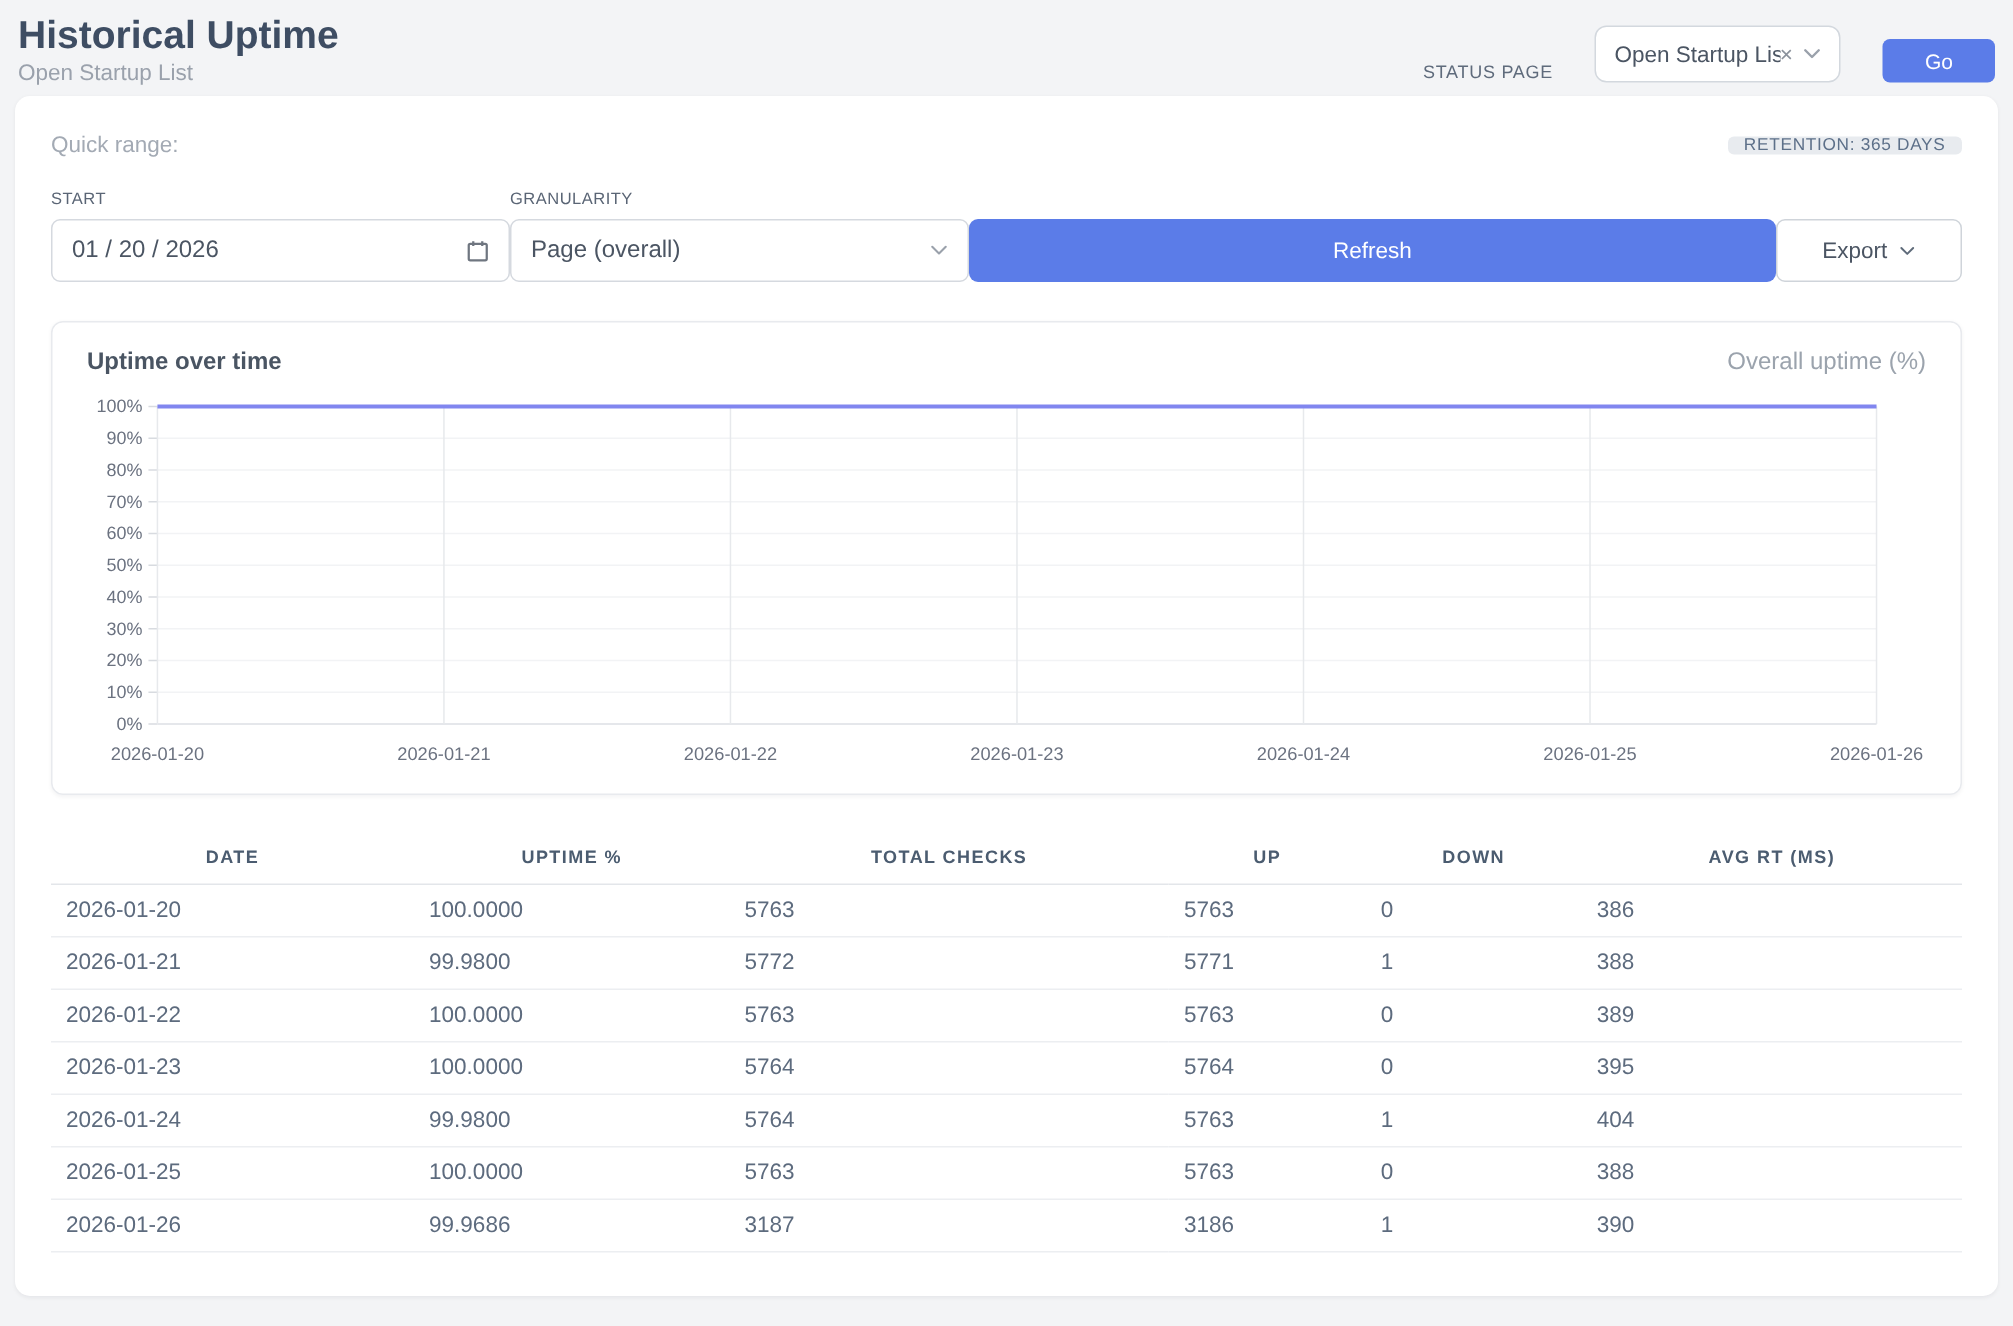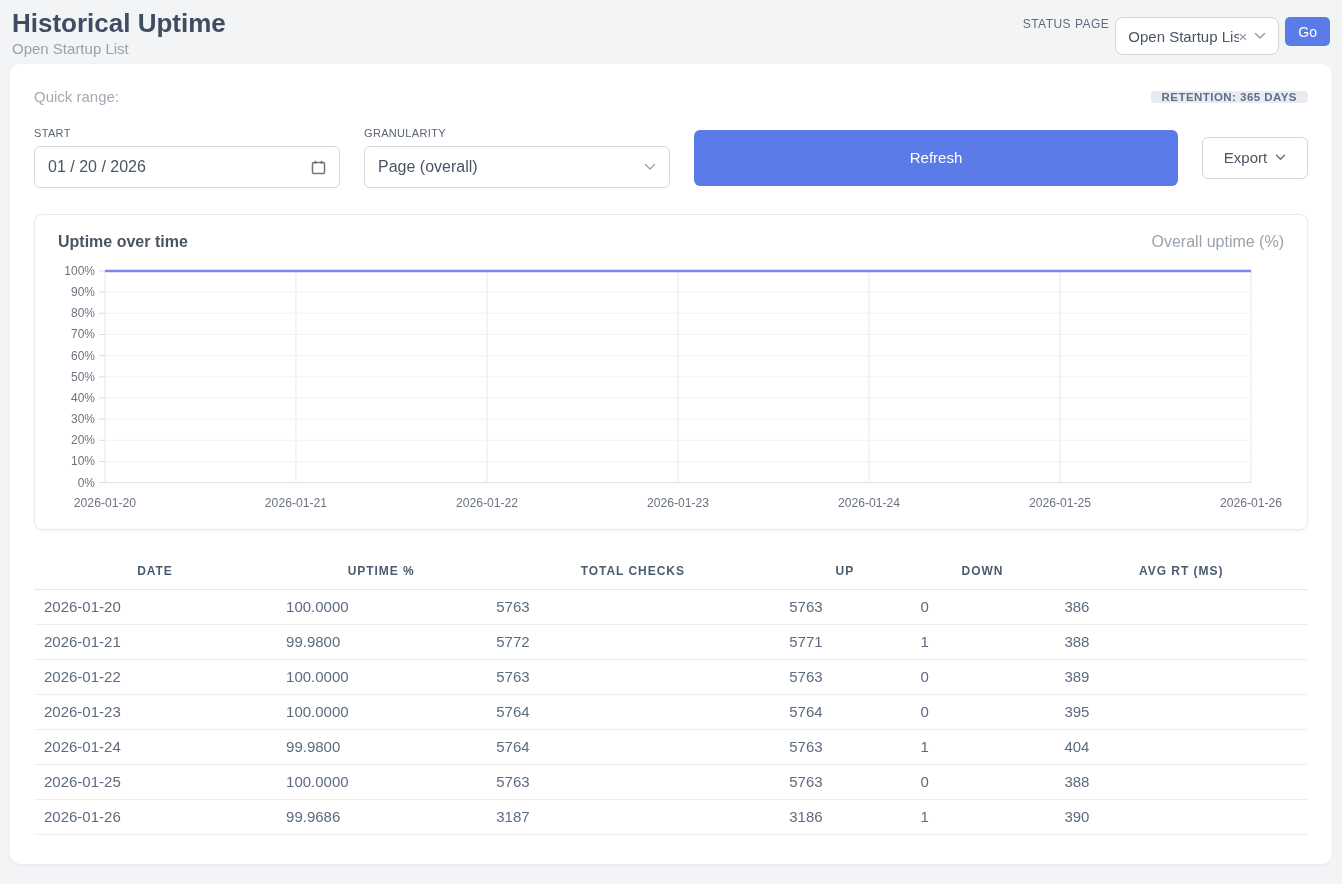--- a/index.html
+++ b/index.html
@@ -8,45 +8,45 @@
     width:1342px; height:884px; overflow:hidden;
     background:#f3f4f6;
     font-family:"Liberation Sans","DejaVu Sans",sans-serif;
     color:#4b5563;
   }
 
   
   .topbar { display:flex; justify-content:space-between; align-items:flex-start; padding:8px 12px 0 12px; height:64px; }
   .title { font-size:26px; font-weight:700; color:#3e4d63; margin:0; line-height:1.2; }
   .subtitle { font-size:15px; color:#9aa1ac; margin-top:1px; }
-  .topbar-right { display:flex; align-items:flex-start; gap:6px; margin-top:9px; }
+  .topbar-right { display:flex; align-items:flex-end; gap:28px; margin-top:9px; }
   .status-label { font-size:12px; font-weight:500; letter-spacing:.04em; color:#5f6b7c; }
   .status-select { display:flex; align-items:center; background:#fff; border:1px solid #d3d8de; border-radius:8px; padding:0 12px; height:38px; font-size:15px; color:#4b5563; width:164px; cursor:pointer; }
   .status-select .val { flex:1; white-space:nowrap; overflow:hidden; }
   .status-select .clear { color:#8b929c; margin-right:7px; font-size:15px; }
-  .go-btn { background:#5b7ce8; color:#fff; border:none; border-radius:5px; height:29px; padding:0 13px; font-size:14px; cursor:pointer; font-family:inherit; }
+  .go-btn { background:#5b7ce8; color:#fff; border:none; border-radius:5px; height:29px; padding:0 28px; font-size:14px; cursor:pointer; font-family:inherit; }
 
   
   .panel { margin:0 10px; background:#fff; border-radius:10px; box-shadow:0 1px 3px rgba(16,24,40,.06); padding:24px; height:800px; }
 
   .quick-row { display:flex; align-items:center; justify-content:space-between; }
   .quick-left { display:flex; align-items:center; gap:14px; }
   .quick-label { font-size:15px; color:#a3aab4; }
   .range-group { display:flex; }
   .range-btn { padding:4px 13px; font-size:13px; color:#4d5d73; background:#fff; border:1px solid #c9d1db; margin-left:-1px; cursor:pointer; font-family:inherit; height:27px; }
   .range-btn:first-child { border-radius:6px 0 0 6px; margin-left:0; }
   .range-btn:last-child { border-radius:0 6px 6px 0; }
-  .retention { background:#e8ebef; color:#5d7089; font-size:11.5px; font-weight:700; letter-spacing:.04em; padding:0 11px; border-radius:4px; }
-
-  .fields-row { display:flex; gap:24px; margin-top:22px; align-items:center; }
+  .retention { background:#e8ebef; color:#5d7089; font-size:11.5px; font-weight:400; letter-spacing:.04em; padding:0 11px; border-radius:4px; }
+
+  .fields-row { display:flex; gap:0; margin-top:22px; align-items:flex-end; }
   .field { width:306px; }
   .field-label { display:block; font-size:11px; font-weight:500; color:#5a6575; letter-spacing:.03em; margin-bottom:7px; }
   .inputbox { height:42px; border:1px solid #d5d9df; border-radius:6px; display:flex; align-items:center; justify-content:space-between; padding:0 13px; font-size:16px; color:#4b5563; background:#fff; cursor:pointer; }
-  .refresh-btn { flex:1; height:56px; background:#5b7ce8; color:#fff; border:none; border-radius:6px; font-size:15px; cursor:pointer; font-family:inherit; }
-  .export-btn { width:106px; height:42px; background:#fff; border:1px solid #cfd4da; border-radius:6px; color:#4b5563; font-size:15px; display:flex; align-items:center; justify-content:center; gap:8px; cursor:pointer; font-family:inherit; }
+  .refresh-btn { flex:1; height:42px; background:#5b7ce8; color:#fff; border:none; border-radius:6px; font-size:15px; cursor:pointer; font-family:inherit; }
+  .export-btn { width:124px; height:42px; background:#fff; border:1px solid #cfd4da; border-radius:6px; color:#4b5563; font-size:15px; display:flex; align-items:center; justify-content:center; gap:8px; cursor:pointer; font-family:inherit; }
 
   
   .chart-card { margin-top:26px; border:1px solid #e8eaee; border-radius:8px; box-shadow:0 1px 3px rgba(16,24,40,.05); padding:18px 22px 10px 22px; }
   .chart-head { display:flex; justify-content:space-between; align-items:center; font-size:16px; padding:0 1px; }
   .chart-title { font-weight:700; color:#4a5563; }
   .chart-legend { color:#9ba3ad; }
   .chart-wrap { margin-top:8px; }
   .chart-wrap svg { display:block; }
 
   

